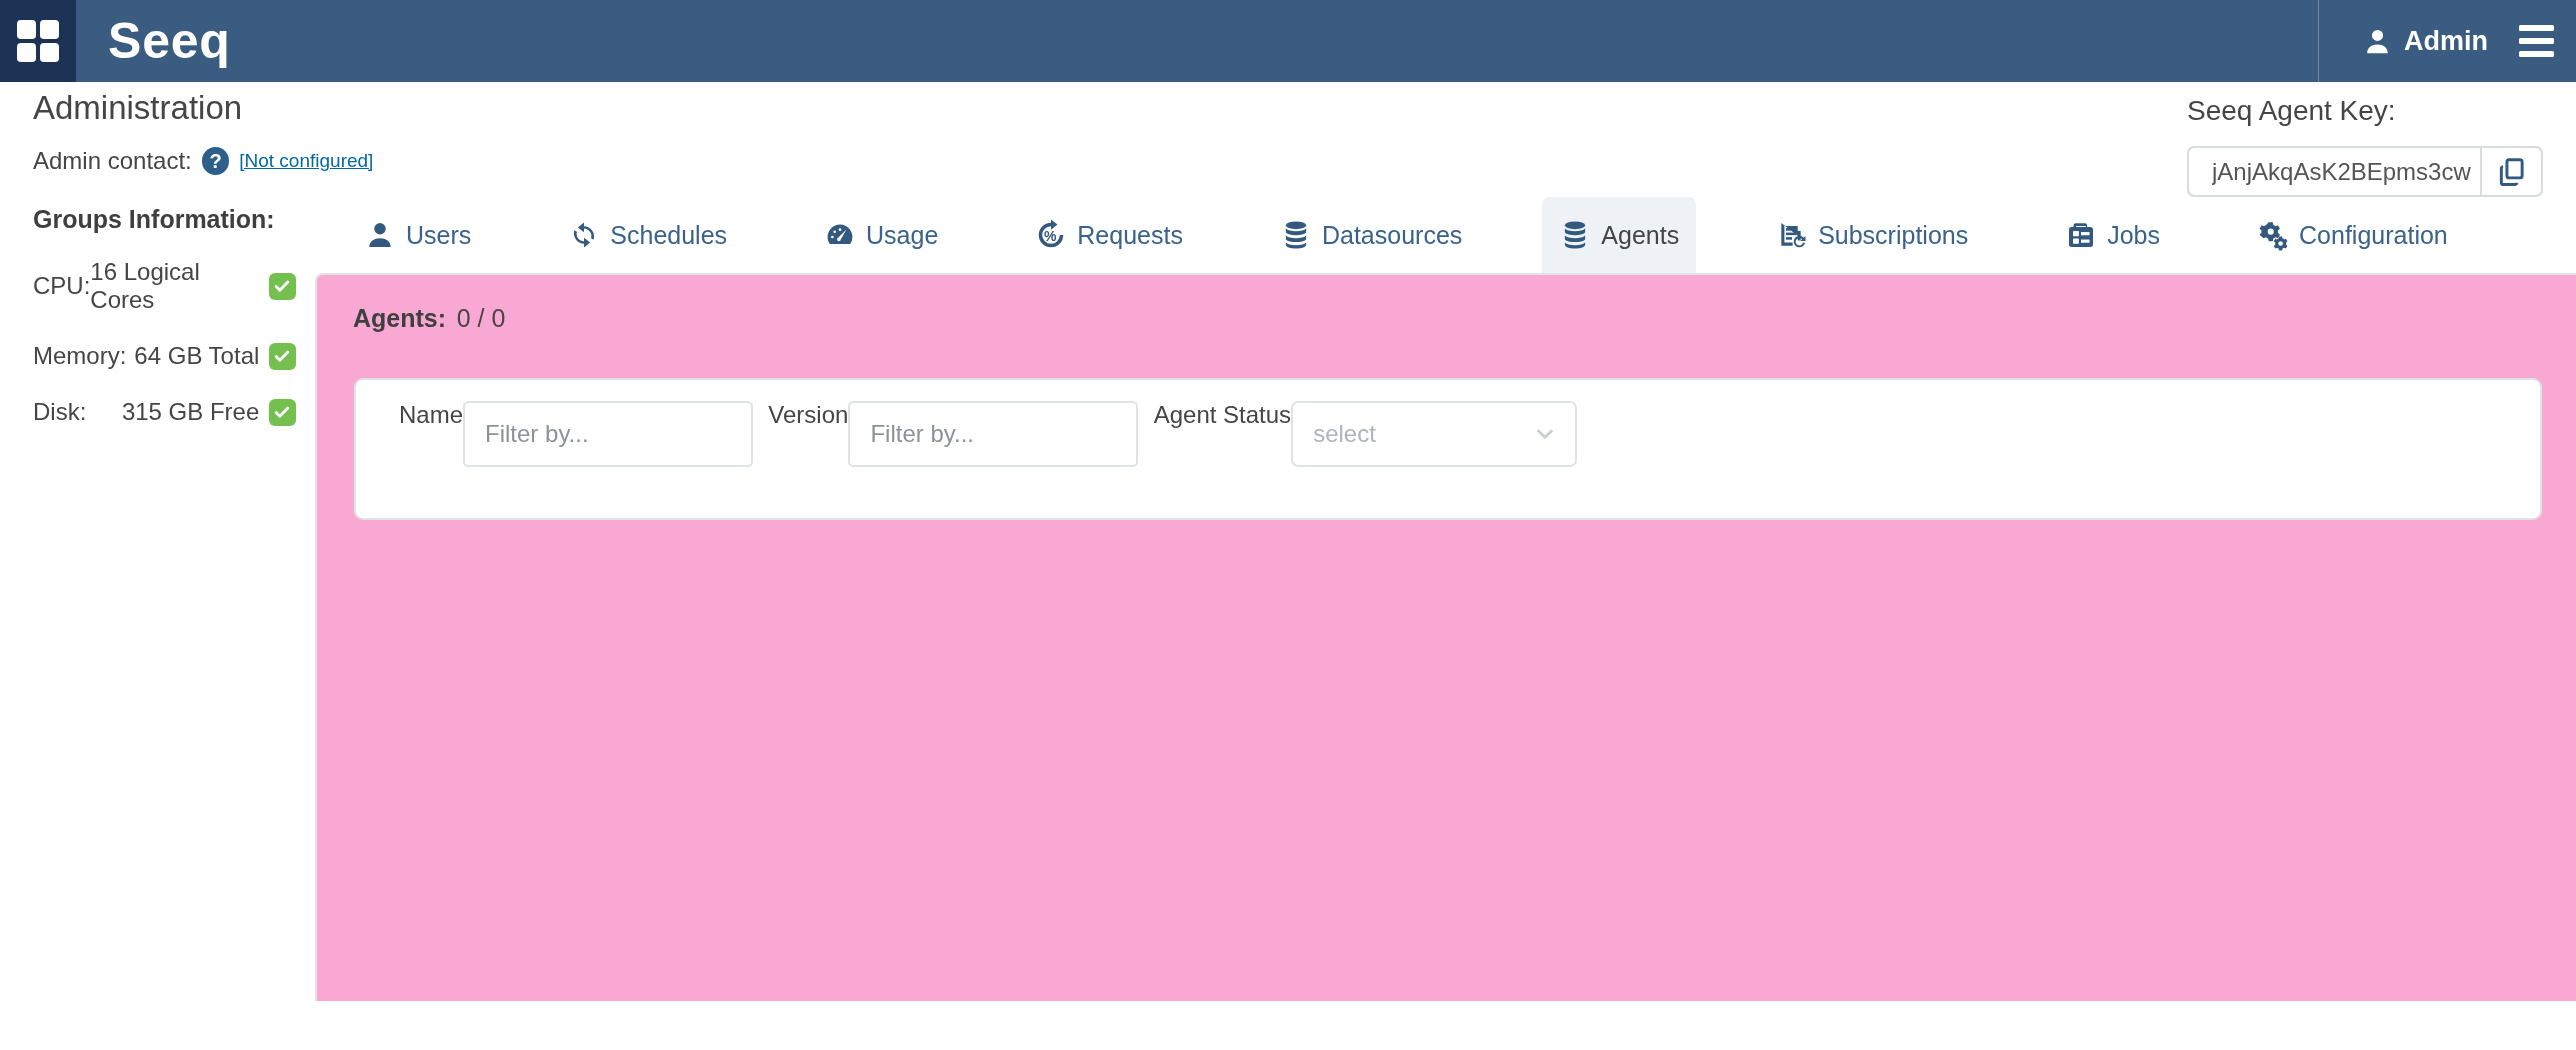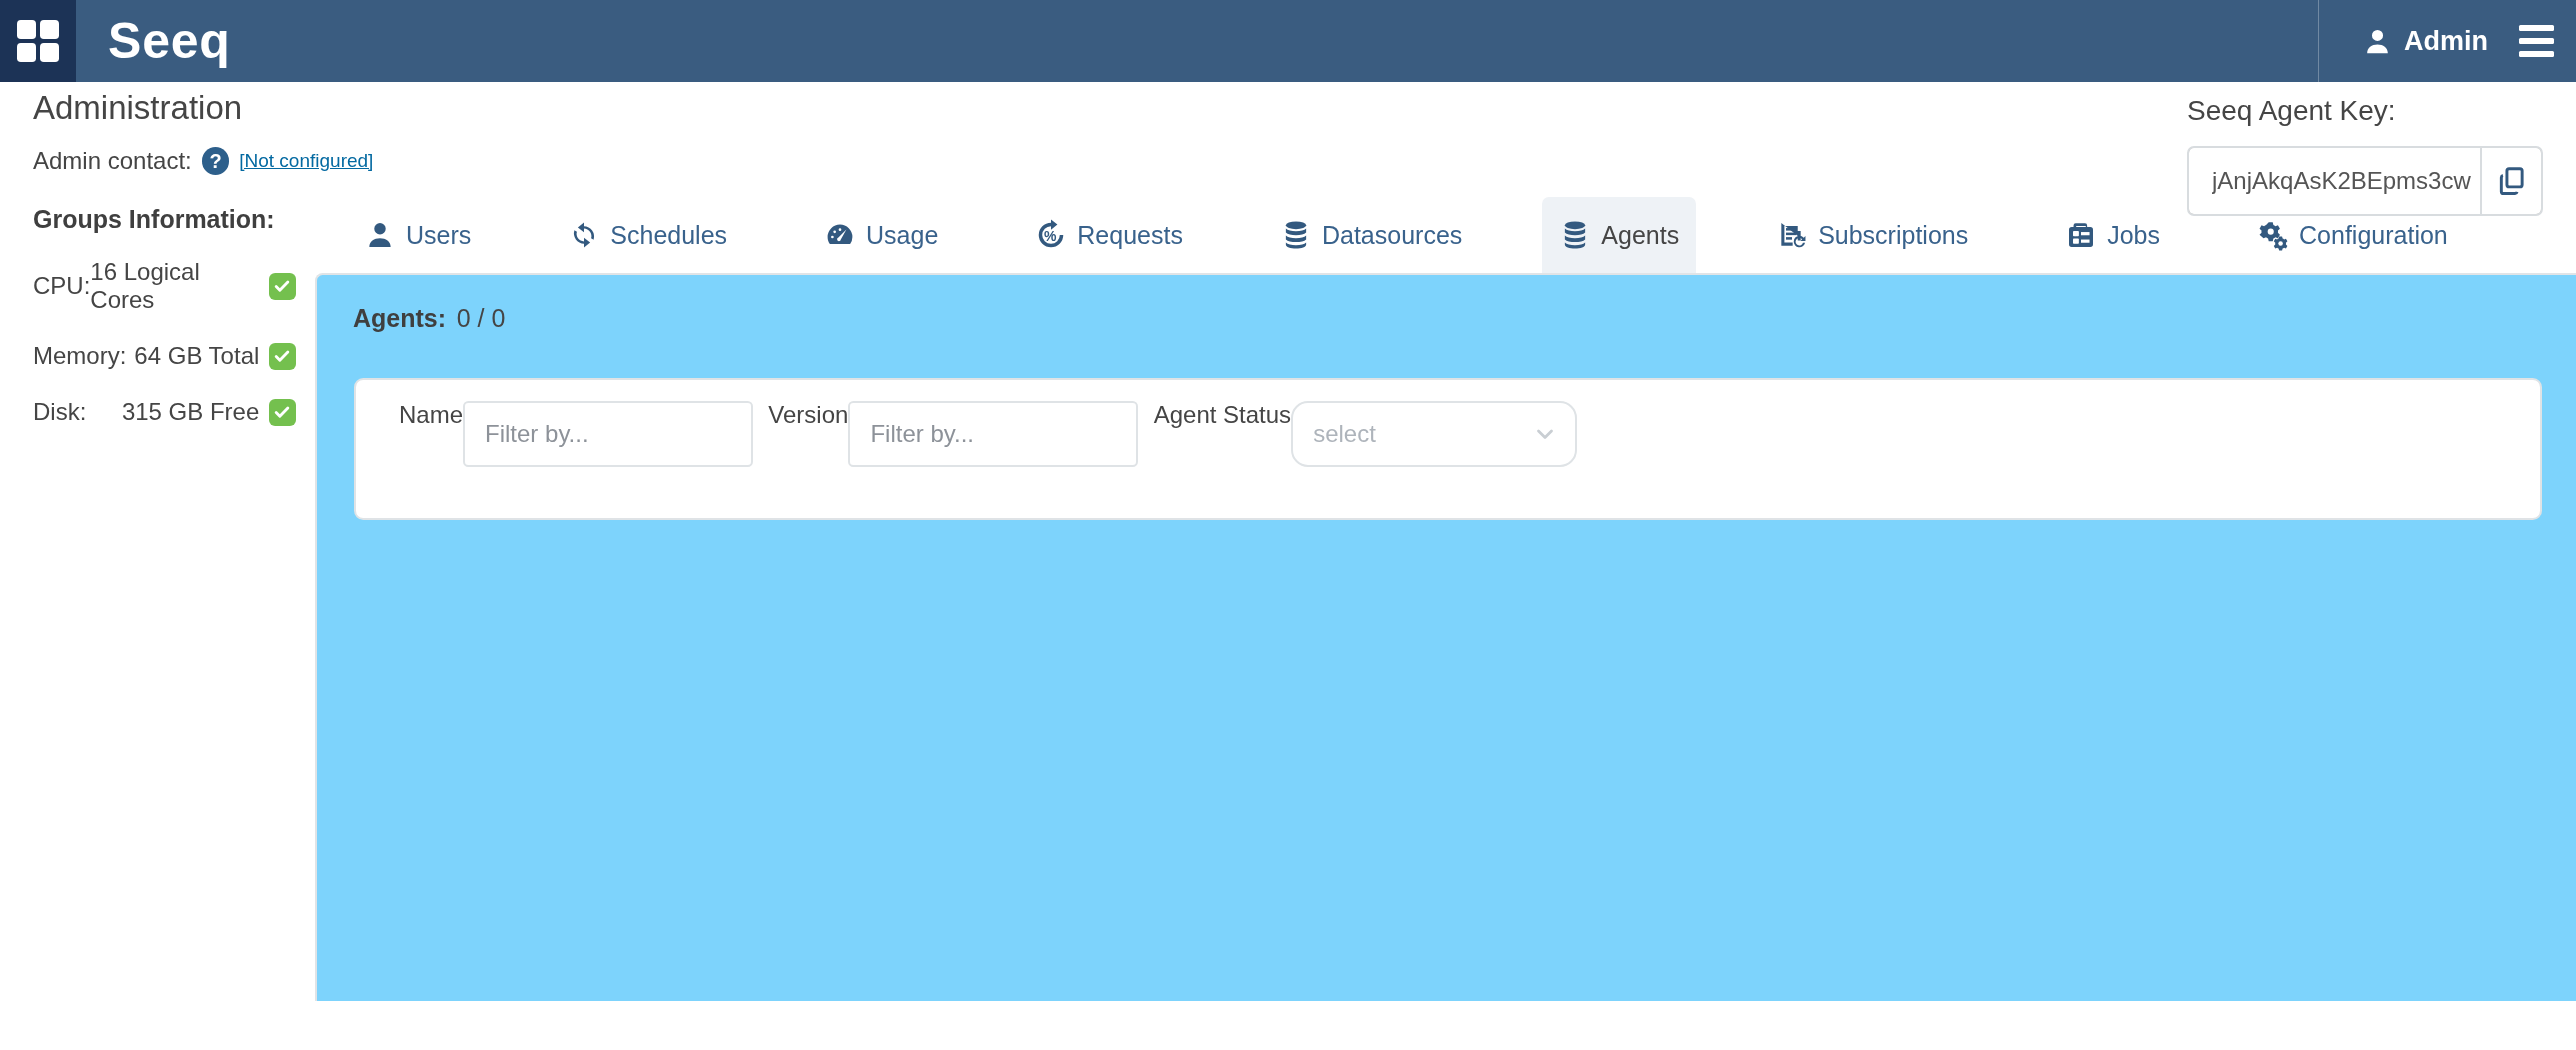--- a/index.html
+++ b/index.html
@@ -31,51 +31,51 @@
   .server-info { position:absolute; left:33px; top:205px; width:263px; }
   .server-info h3 { font-size:25px; font-weight:700; color:#3f3f3f; margin-bottom:24.4px; }
   .si-row { display:flex; align-items:center; margin-bottom:28px; font-size:24px; color:#454545; }
   .si-row .si-value { margin-left:auto; }
   .check-badge { width:27.5px; height:27.5px; border-radius:6.1px; background:#74c04e; margin-left:9.2px; flex:none;
                  display:flex; align-items:center; justify-content:center; }
 
   
   .agent-key { position:absolute; left:2187px; top:95px; width:356px; }
   .agent-key label { font-size:28px; color:#454545; display:block; margin-bottom:19px; }
-  .key-group { display:flex; width:356px; height:70px; border:2.3px solid #d8dcdf; border-radius:6.9px; overflow:hidden; background:#a3a3a3; }
+  .key-group { display:flex; width:356px; height:51px; border:2.3px solid #d8dcdf; border-radius:6.9px; overflow:hidden; background:#a3a3a3; }
   .key-group input { flex:1; min-width:0; border:none; outline:none; font-size:24px; color:#555;
                      padding:0 3.1px 0 23px; font-family:inherit; }
   .copy-btn { width:61px; border-left:2.3px solid #d8dcdf; background:#fff; display:flex; align-items:center;
               justify-content:center; color:#33597f; cursor:pointer; }
 
   
   .tabs { position:absolute; left:347px; top:197px; height:76px; display:flex; align-items:center; gap:63px; }
   .tab { display:flex; align-items:center; gap:10px; font-size:25px; color:#39628c; cursor:pointer;
          height:76px; padding:0 17px; white-space:nowrap; }
   .tab .ticon { color:#33597f; display:flex; }
   .tab.active { background:#eef2f6; border-radius:6.9px 6.9px 0 0; color:#454545; }
 
   
   .panel { position:absolute; left:315px; top:273px; width:2261px; height:728px;
-           border-top:2.3px solid #e0e4e7; border-left:2.3px solid #e0e4e7; border-top-left-radius:7.6px; background:#7dd3fc; }
+           border-top:2.3px solid #e0e4e7; border-left:2.3px solid #e0e4e7; border-top-left-radius:7.6px; background:#f9a8d4; }
   .agents-head { position:absolute; left:36px; top:29px; font-size:25px; display:flex; gap:10.7px; align-items:baseline; }
   .agents-head b { font-weight:700; color:#3f3f3f; }
   .panel-actions { position:absolute; right:32px; top:15.3px; display:flex; gap:12.2px; }
   .btn { height:66px; background:#38597e; color:#fff; border:none; border-radius:6.9px; font-size:24px;
          font-family:inherit; display:flex; align-items:center; gap:12.2px; padding:0 26px; cursor:pointer; }
 
   .filter-card { position:absolute; left:37px; top:103px; width:2188px; height:142px;
                  border:2.3px solid #dfe3e6; border-radius:9.2px; background:#fff;
                  display:flex; gap:15.3px; padding:21.4px 0 0 43px; }
   .f-col { display:flex; flex-direction:row; }
   .f-col label { font-size:24px; color:#454545; margin-bottom:10.7px; }
   .f-input { width:290px; height:66px; border:2.3px solid #dfe3e6; border-radius:5.3px; font-size:24px;
              padding:0 20px; font-family:inherit; color:#454545; outline:none; }
   .f-input::placeholder { color:#8d9299; }
-  .f-select { width:286px; height:66px; border:2.3px solid #dfe3e6; border-radius:17px; display:flex;
+  .f-select { width:286px; height:66px; border:2.3px solid #dfe3e6; border-radius:7px; display:flex;
               align-items:center; padding:0 17px 0 20px; color:#aeb4bb; font-size:24px; cursor:pointer; background:#fff; }
   .f-select .chev { margin-left:auto; color:#c9ced3; display:flex; }
 </style>
 </head>
 <body>
 
 <div class="topbar">
   <div class="grid-btn">
     <div class="grid-icon">
         <span></span>

